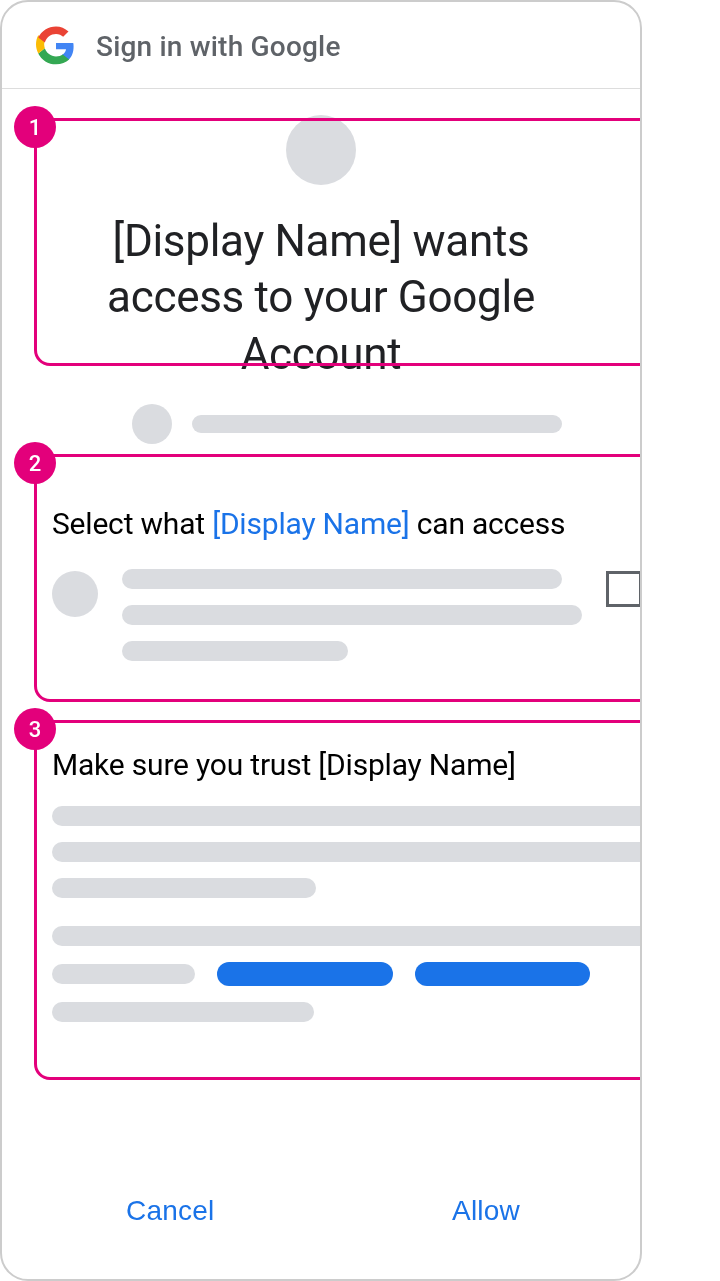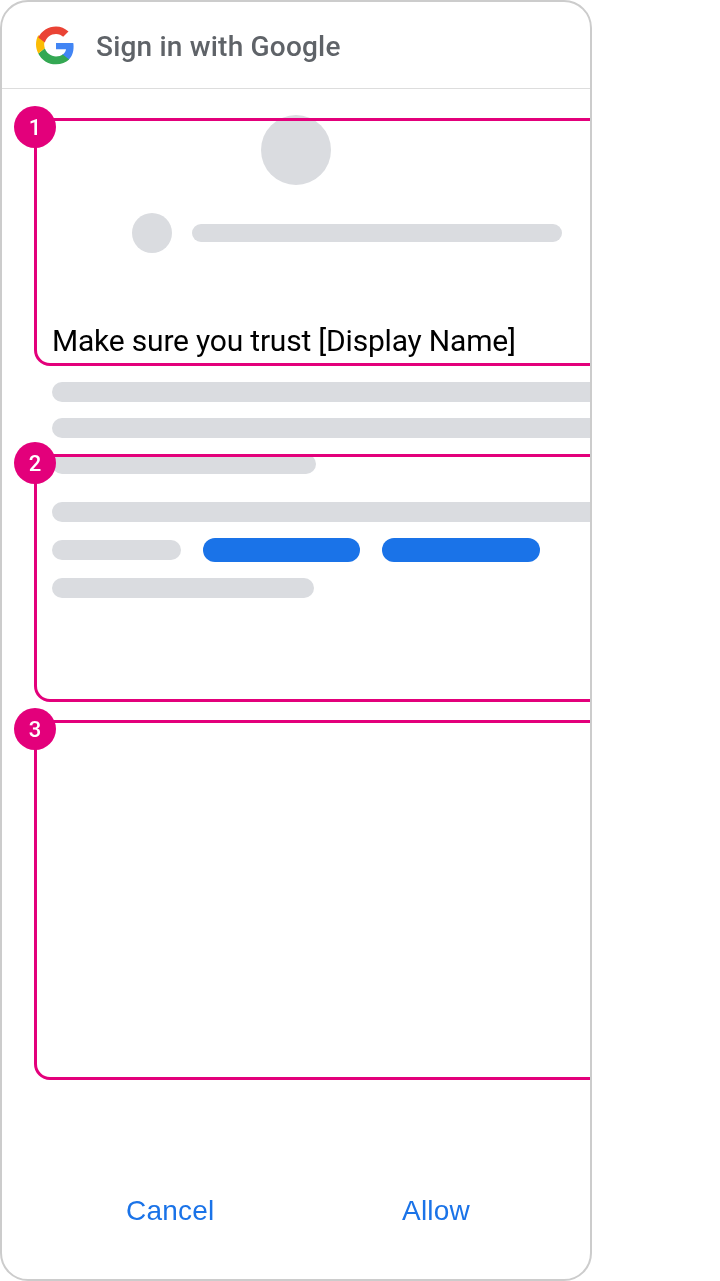--- a/index.html
+++ b/index.html
@@ -1,18 +1,18 @@
 <!DOCTYPE html>
 <html><head>
   <meta charset="utf-8">
   <style>
     * { box-sizing: border-box; margin: 0; padding: 0; }
     html, body { width: 720px; height: 1281px; font-family: "Google Sans", Roboto, Arial, sans-serif; background: #fff; }
     .device {
-      width: 592px; height: 1281px; background: #fff;
+      width: 642px; height: 1281px; background: #fff;
       border: 2px solid #ccc; border-radius: 28px; overflow: hidden; position: relative;
     }
 
     
     .header {
       display: flex; align-items: center; gap: 20px;
       padding: 24px 34px 22px 34px;
       border-bottom: 1px solid #ddd;
     }
     .g-logo { width: 40px; height: 40px; }
@@ -92,27 +92,42 @@
       <path fill="#4285F4" d="M45.1 24.5c0-1.6-.1-2.8-.4-4H24v7.3h12c-.2 2-1.6 5-5 7l7.7 6C43.4 36.6 45.1 31 45.1 24.5z"></path>
       <path fill="#34A853" d="M24 46c6.5 0 11.9-2.1 15.8-5.8l-7.7-6c-2.1 1.4-4.8 2.4-8.1 2.4-6.2 0-11.5-4.1-13.4-9.8l-7.9 6.1C6.6 40.7 14.6 46 24 46z"></path>
       <path fill="#FBBC05" d="M10.6 26.8c-.5-1.4-.8-3-.8-4.8s.3-3.4.8-4.8L2.7 11C1 14.3 0 18 0 22s1 7.7 2.7 11l7.9-6.2z"></path>
       <path fill="#EA4335" d="M24 9.5c3.5 0 6.5 1.5 8.6 3.4l6.4-6.4C34.9 2.8 29.5.5 24 .5 14.6.5 6.6 5.8 2.7 13.7l7.9 6.1C12.5 13.6 17.8 9.5 24 9.5z"></path>
     </svg>
     <div class="header-title">Sign in with Google</div>
   </div>
 
   <div class="sec1">
     <div class="avatar-lg"></div>
+    <div class="headline">[Display Name] wants access to your Google Account</div>
   </div>
 
   <div class="chip-row">
     <div class="chip-avatar"></div>
     <div class="chip-bar"></div>
   </div>
 
+  <div class="sec2">
+    <h2>
+      <span>Select what </span><span class="link-blue">[Display Name]</span><span> can access</span>
+    </h2>
+    <div class="perm-row">
+      <div class="perm-icon"></div>
+      <div class="perm-lines">
+        <div class="skel w1"></div>
+        <div class="skel w2"></div>
+        <div class="skel w3"></div>
+      </div>
+      <div class="perm-check"></div>
+    </div>
+  </div>
 
   <div class="sec3">
     <h2>Make sure you trust [Display Name]</h2>
     <div class="para">
       <div class="skel"></div>
       <div class="skel"></div>
       <div class="skel short"></div>
     </div>
     <div class="para2">
       <div class="row1"></div>

